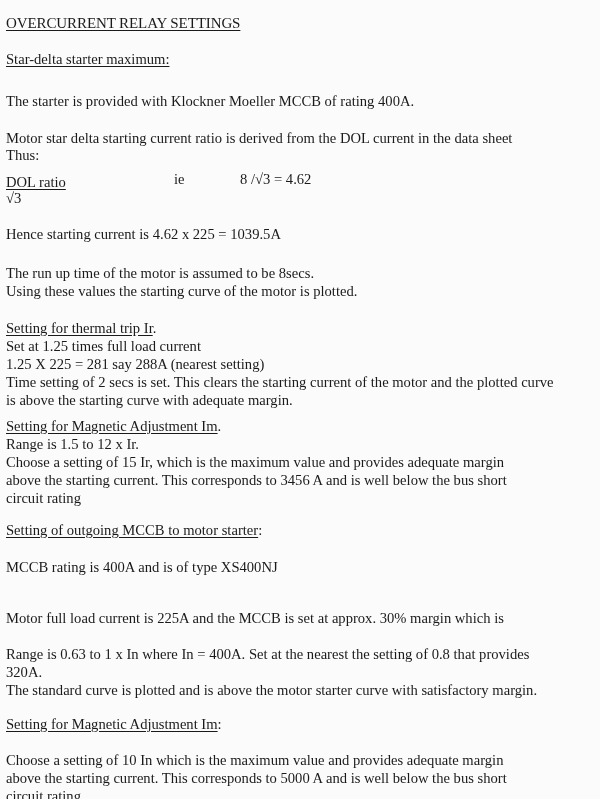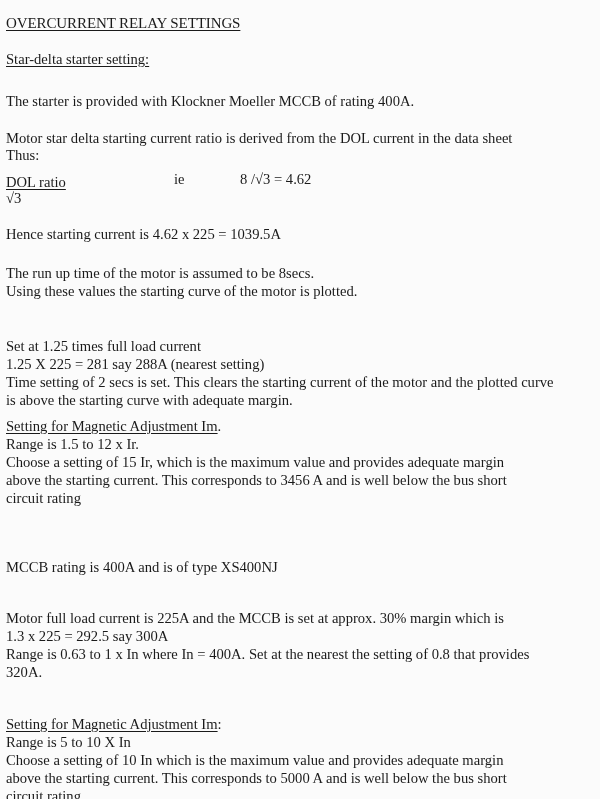--- a/index.html
+++ b/index.html
@@ -16,50 +16,51 @@
     .line { position: absolute; left: 6px; white-space: nowrap; }
     .u { text-decoration: underline; text-underline-offset: 2px; }
     .title { font-size: 15px; letter-spacing: -0.1px; }
   </style>
 </head>
 <body>
 
 <div class="doc">
   <div class="line u title" style="top:2px;">OVERCURRENT RELAY SETTINGS</div>
 
-  <div class="line u" style="top:38px;">Star-delta starter setting:</div>
+  <div class="line u" style="top:38px;">Star-delta starter maximum:</div>
   <div class="line" style="top:80px;text-align:center;">The starter is provided with Klockner Moeller MCCB of rating 400A.</div>
   <div class="line" style="top:117px;">Motor star delta starting current ratio is derived from the DOL current in the data sheet</div>
   <div class="line" style="top:134px;">Thus:</div>
 
   <div class="line u" style="top:161px;">DOL ratio</div>
   <div class="line" style="top:177px;">√3</div>
   <div class="line" style="top:158px; left:174px;">ie</div>
   <div class="line" style="top:158px; left:240px;">8 /√3 = 4.62</div>
 
   <div class="line" style="top:213px;">Hence starting current is 4.62 x 225 = 1039.5A</div>
   <div class="line" style="top:252px;">The run up time of the motor is assumed to be 8secs.</div>
   <div class="line" style="top:270px;">Using these values the starting curve of the motor is plotted.</div>
 
+  <div class="line" style="top:307px;"><span class="u">Setting for thermal trip Ir</span><span>.</span></div>
   <div class="line" style="top:325px;">Set at 1.25 times full load current</div>
   <div class="line" style="top:343px;">1.25 X 225 = 281 say 288A (nearest setting)</div>
   <div class="line" style="top:361px;">Time setting of 2 secs is set. This clears the starting current of the motor and the plotted curve</div>
   <div class="line" style="top:405px;"><span class="u">Setting for Magnetic Adjustment Im</span><span>.</span></div>
 
   <div class="line" style="top:379px;">is above the starting curve with adequate margin.</div>
   <div class="line" style="top:423px;">Range is 1.5 to 12 x Ir.</div>
   <div class="line" style="top:441px;">Choose a setting of 15 Ir, which is the maximum value and provides adequate margin</div>
   <div class="line" style="top:459px;">above the starting current. This corresponds to 3456 A and is well below the bus short</div>
   <div class="line" style="top:477px;">circuit rating</div>
 
+  <div class="line" style="top:509px;"><span class="u">Setting of outgoing MCCB to motor starter</span><span>:</span></div>
   <div class="line" style="top:546px;">MCCB rating is 400A and is of type XS400NJ</div>
 
   <div class="line" style="top:597px;">Motor full load current is 225A and the MCCB is set at approx. 30% margin which is</div>
-  <div class="line" style="top:615px;">1.3 x 225 = 292.5 say 300A</div>
   <div class="line" style="top:633px;">Range is 0.63 to 1 x In where In = 400A. Set at the nearest the setting of 0.8 that provides</div>
   <div class="line" style="top:651px;">320A.</div>
+  <div class="line" style="top:669px;">The standard curve is plotted and is above the motor starter curve with satisfactory margin.</div>
 
   <div class="line" style="top:703px;"><span class="u">Setting for Magnetic Adjustment Im</span><span>:</span></div>
-  <div class="line" style="top:721px;">Range is 5 to 10 X In</div>
   <div class="line" style="top:739px;">Choose a setting of 10 In which is the maximum value and provides adequate margin</div>
   <div class="line" style="top:757px;">above the starting current. This corresponds to 5000 A and is well below the bus short</div>
   <div class="line" style="top:775px;">circuit rating.</div>
 </div>
 
 </body></html>

